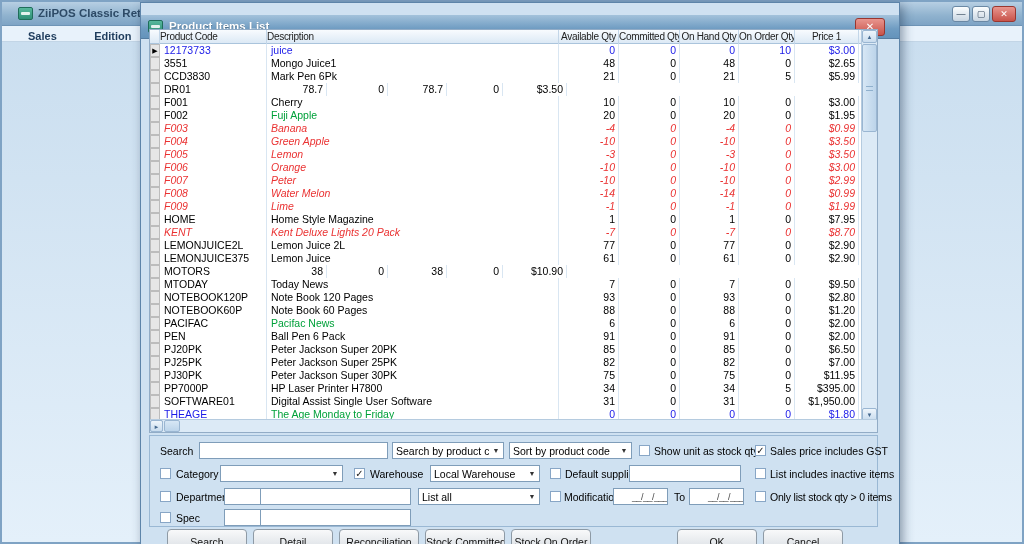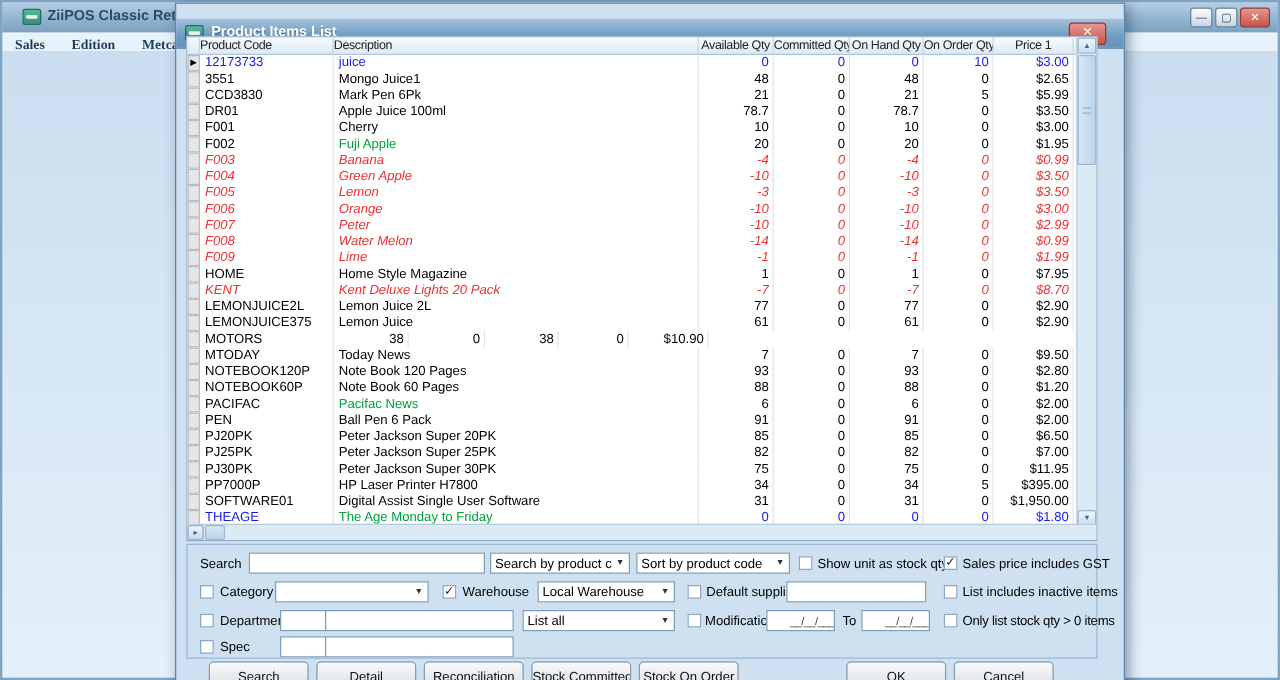--- a/index.html
+++ b/index.html
@@ -12,21 +12,21 @@
     background:linear-gradient(180deg,#b7cfe3,#8fb2ce 60%,#7ea4c5); border-bottom:1px solid #6e94b6; }
   .mw-title { position:absolute; left:36px; top:5px; font-size:11.5px; font-weight:bold; color:#2d4a66; white-space:nowrap; }
   .app-icon { position:absolute; left:16px; top:5px; width:15px; height:13px;
     background:linear-gradient(#57b89c,#2f8f77); border:1px solid #1f6d5a; border-radius:2px; }
   .app-icon::after { content:""; position:absolute; left:2px; right:2px; top:4px; height:3px; background:rgba(255,255,255,.85); border-radius:1px; }
   .mw-controls { position:absolute; right:6px; top:4px; display:flex; gap:2px; }
   .wbtn { width:18px; height:16px; border:1px solid #6a88a4; border-radius:3px; font-size:9px; line-height:14px;
     text-align:center; color:#33475c; background:linear-gradient(#fbfdfe,#c9d6e2); }
   .wbtn.close { width:24px; background:linear-gradient(#e8958e,#c8534a); color:#fff; border-color:#99362f; font-weight:bold; }
   .mw-menubar { position:absolute; left:0; right:0; top:24px; height:16px; background:#e8f2fb; border-bottom:1px solid #c2d5e6; }
-  .menu-item { display:inline-block; padding:0 7px; margin-left:3px; font-size:11px; font-weight:bold; color:#1e3c5c; line-height:16px; white-space:nowrap;font-family:Liberation Serif, serif; }
+  .menu-item { display:inline-block; padding:0 7px; margin-left:19px; font-size:11px; font-weight:bold; color:#1e3c5c; line-height:16px; white-space:nowrap; }
   .mw-client { position:absolute; left:0; right:0; top:40px; bottom:0; background:linear-gradient(180deg,#cadeef,#e4f0fa); }
 
   
   .dialog { position:absolute; left:140px; top:2px; width:760px; height:600px;
     background:#cfe1f1; border:1px solid #5d84a9; box-shadow:3px 3px 10px rgba(25,45,70,.45); }
   .dlg-titlebar { position:absolute; left:0; right:0; top:12px; height:24px;
     background:linear-gradient(180deg,#a3c2db,#6f9cc2 60%,#6493bb); border-bottom:1px solid #557da2; }
   .dlg-icon { left:7px; top:5px; }
   .dlg-title { position:absolute; left:28px; top:5px; font-size:11.5px; font-weight:bold; color:#fff; text-shadow:0 1px 1px rgba(0,0,0,.35); white-space:nowrap; }
   .dlg-close { position:absolute; right:14px; top:3px; width:30px; height:18px; border:1px solid #99362f; border-radius:3px;
@@ -156,21 +156,20 @@
             <div class="cell col-desc c-black">Mark Pen 6Pk</div>
             <div class="cell col-avail num c-black">21</div>
             <div class="cell col-comm num c-black">0</div>
             <div class="cell col-hand num c-black">21</div>
             <div class="cell col-ord num c-black">5</div>
             <div class="cell col-price num c-black">$5.99</div>
           </div>
           <div class="grid-row">
             <div class="cell col-ind ind-cell"></div>
             <div class="cell col-code c-black">DR01</div>
-            <div class="cell col-desc c-black">Apple Juice 100ml</div>
             <div class="cell col-avail num c-black">78.7</div>
             <div class="cell col-comm num c-black">0</div>
             <div class="cell col-hand num c-black">78.7</div>
             <div class="cell col-ord num c-black">0</div>
             <div class="cell col-price num c-black">$3.50</div>
           </div>
           <div class="grid-row">
             <div class="cell col-ind ind-cell"></div>
             <div class="cell col-code c-black">F001</div>
             <div class="cell col-desc c-black">Cherry</div>

